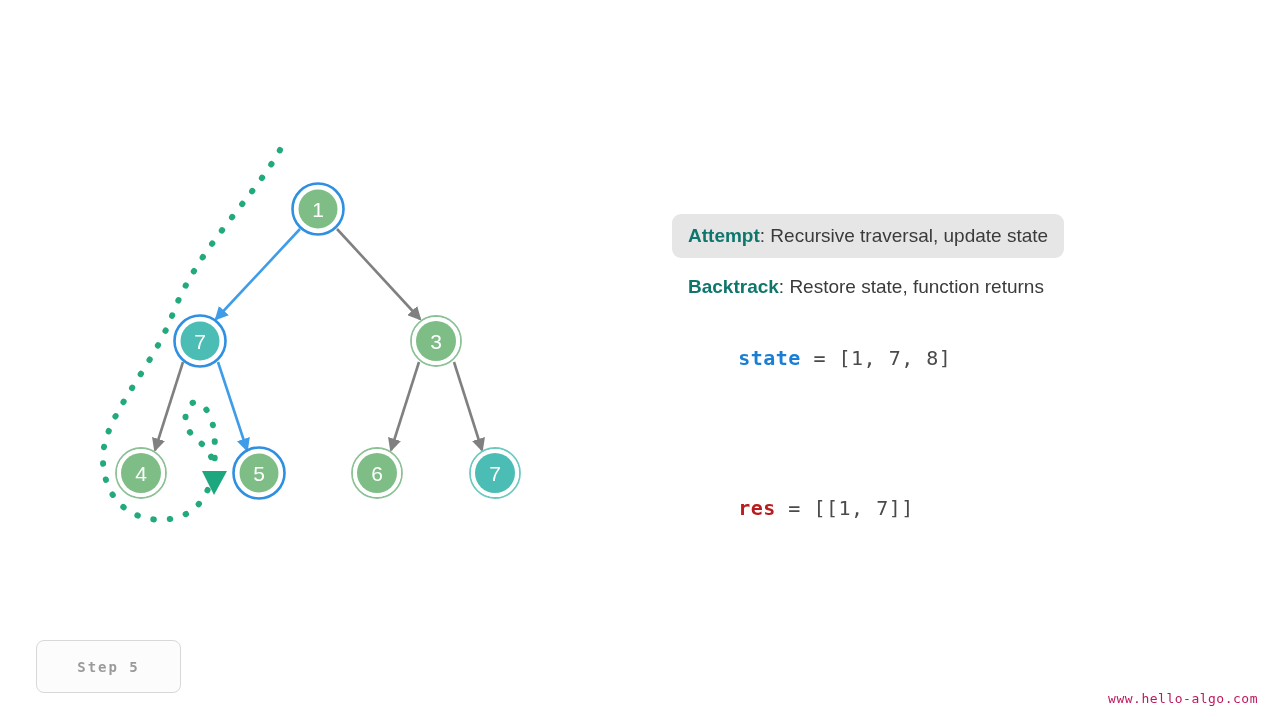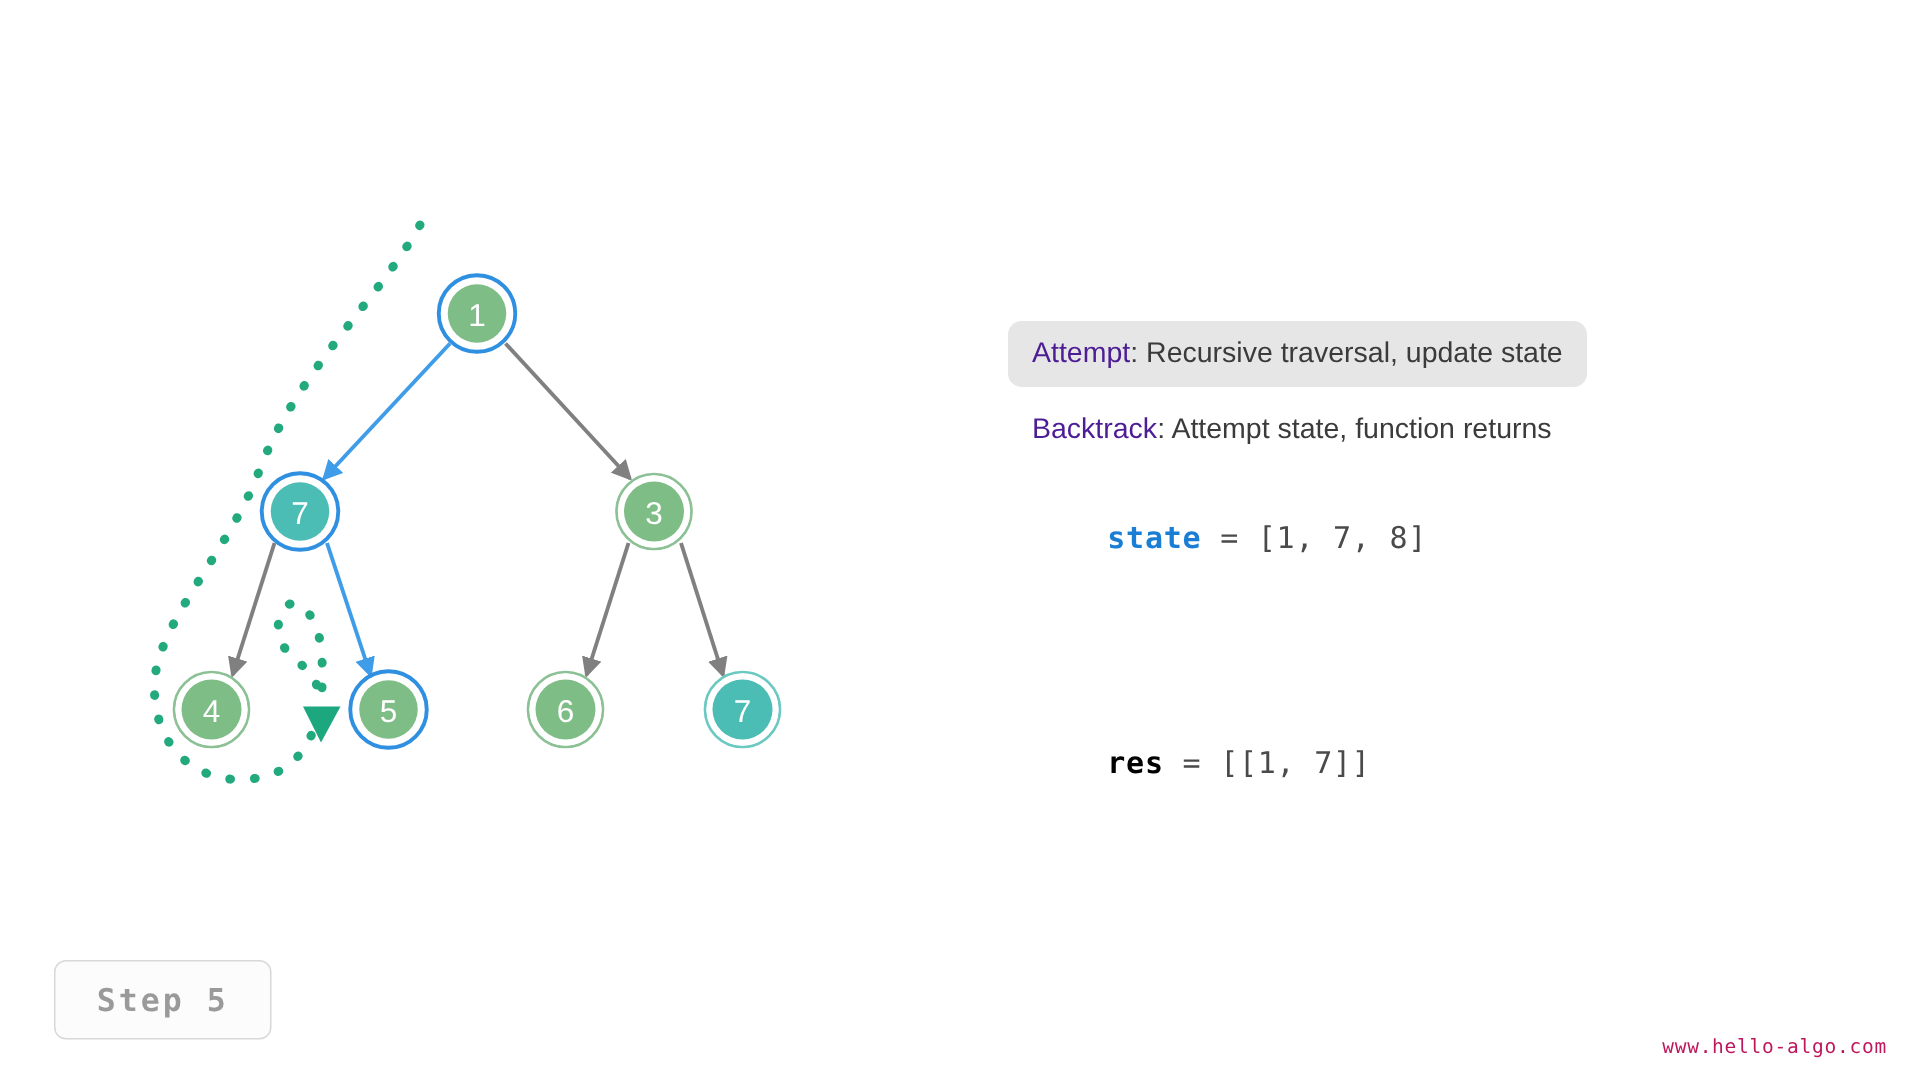--- a/index.html
+++ b/index.html
@@ -41,55 +41,55 @@
     background: #e6e6e6;
     border-radius: 9px;
     padding: 12px 16px 13px 16px;
     margin-left: -16px;
   }
   .backtrack-row {
     padding: 0 0 0 0;
     margin-top: 19px;
   }
   .lbl-bold {
-    font-weight: normal;
-    color: #4c1d95;
+    font-weight: bold;
+    color: #0f766e;
   }
 
   .code-line {
     font-family: "DejaVu Sans Mono", "Liberation Mono", monospace;
     font-size: 20px;
     letter-spacing: 0.5px;
     color: #4a4a4a;
     white-space: pre;
   }
   #path-line { margin-top: 26px; }
   #res-line  { margin-top: 78px; }
 
   .var-path { color: #1a7fd4; font-weight: bold; }
-  .var-res  { color: #000000; font-weight: bold; }
+  .var-res  { color: #b91c1c; font-weight: bold; }
 
   
   .step-badge {
     position: absolute;
     left: 36px;
     top: 640px;
     width: 145px;
     height: 53px;
     box-sizing: border-box;
     border: 1px solid #d8d8d8;
     border-radius: 8px;
     background: #fcfcfc;
     display: flex;
     align-items: center;
     justify-content: center;
   }
   .step-badge-text {
     font-family: "DejaVu Sans Mono", "Liberation Mono", monospace;
-    font-size: 21px;
+    font-size: 14px;
     font-weight: bold;
     letter-spacing: 2px;
     color: #9a9a9a;
   }
 
   
   .watermark {
     position: absolute;
     right: 22px;
     bottom: 14px;
@@ -197,21 +197,21 @@
 
 <div class="info-panel">
 
   <div class="info-line">
     <span class="attempt-row">
       <span class="lbl-bold">Attempt</span><span>: Recursive traversal, update state</span>
     </span>
   </div>
 
   <div class="info-line backtrack-row">
-    <span class="lbl-bold">Backtrack</span><span>: Attempt state, function returns</span>
+    <span class="lbl-bold">Backtrack</span><span>: Restore state, function returns</span>
   </div>
 
   <div class="code-line" id="path-line">
     <span class="var-path">state</span><span> = [1, 7, 8]</span>
   </div>
 
   <div class="code-line" id="res-line">
     <span class="var-res">res</span><span> = [[1, 7]]</span>
   </div>
 </div>

